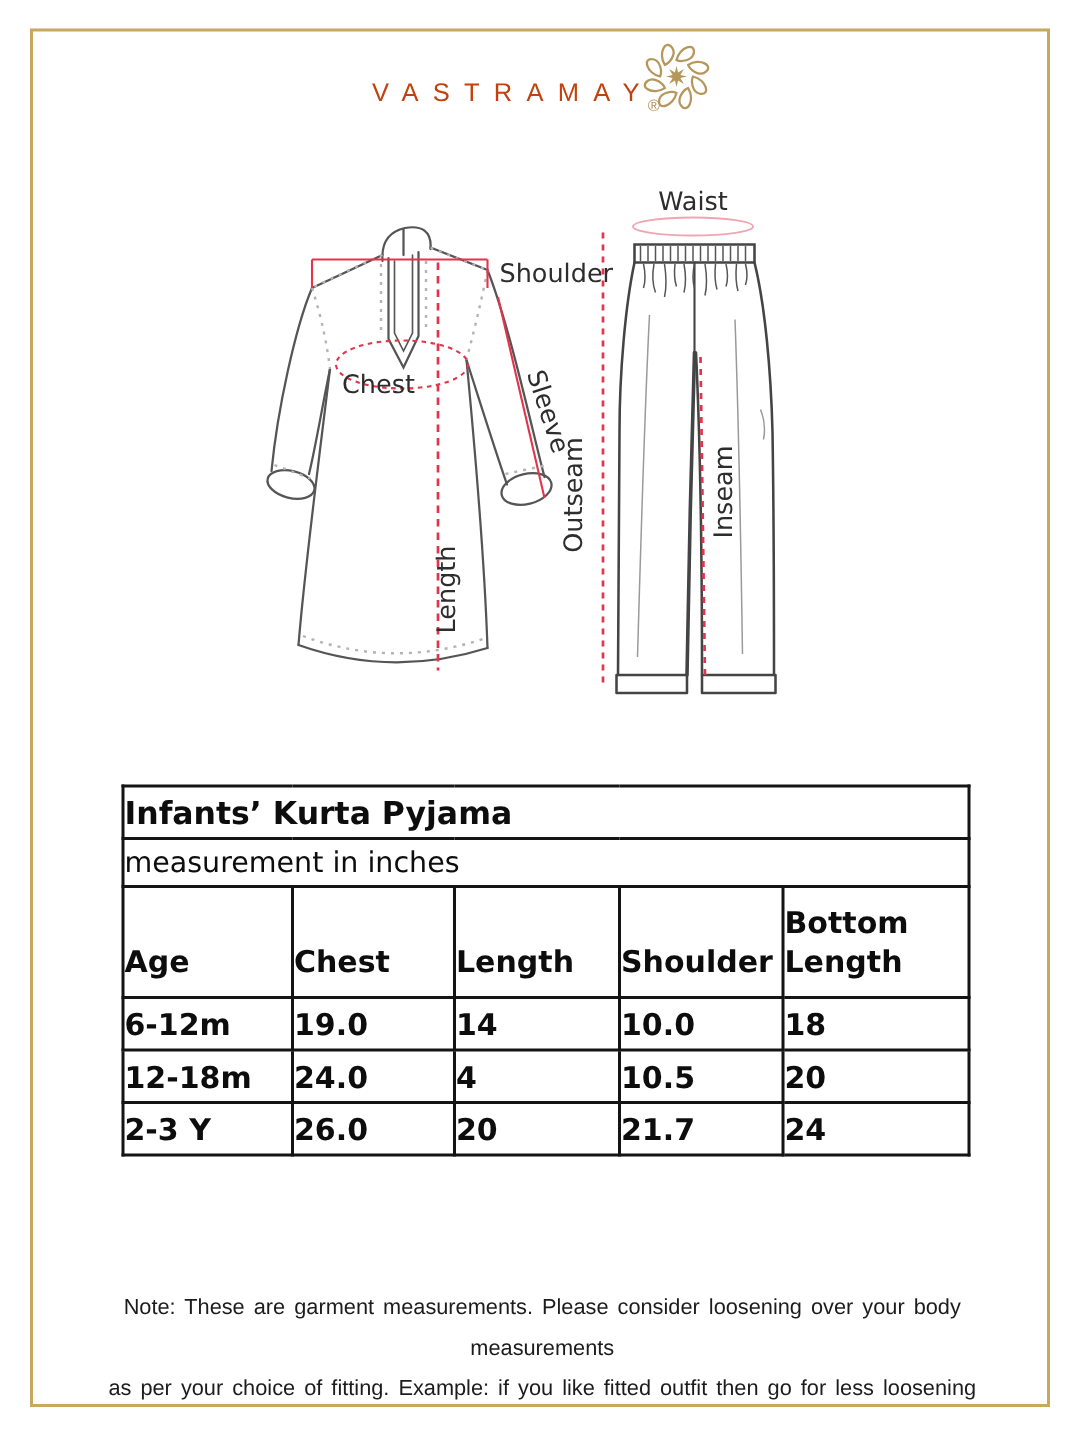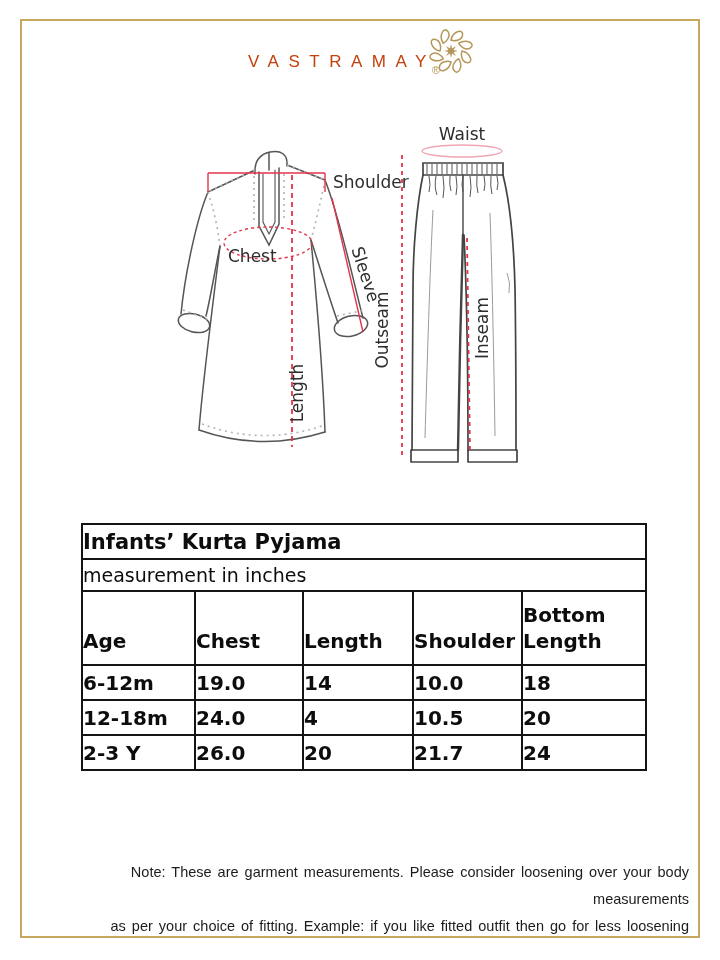--- a/index.html
+++ b/index.html
@@ -38,21 +38,21 @@
     border:2.6px solid #141414;text-align:left;padding:0;color:#0d0d0d;
   }
   tr.t-title td{height:33px;font-size:21px;font-weight:bold;}
   tr.t-sub td{height:30px;font-size:19px;font-weight:normal;}
   tr.t-head th{height:62px;font-size:20px;font-weight:bold;vertical-align:bottom;padding-bottom:10px;line-height:1.3;}
   tr.t-row td{height:33px;font-size:20px;font-weight:bold;vertical-align:middle;}
   
   .note{
     position:absolute;left:34px;right:31px;top:859px;
     font-family:"Liberation Sans",sans-serif;font-size:14.5px;line-height:27px;
-    color:#1c1c1c;text-align:right;word-spacing:2px;
+    color:#1c1c1c;text-align:center;word-spacing:2px;
   }
   .note span{display:block;}
 </style>
 </head>
 <body>
 
 <div class="page">
 
   <div class="gold-frame"></div>
 

